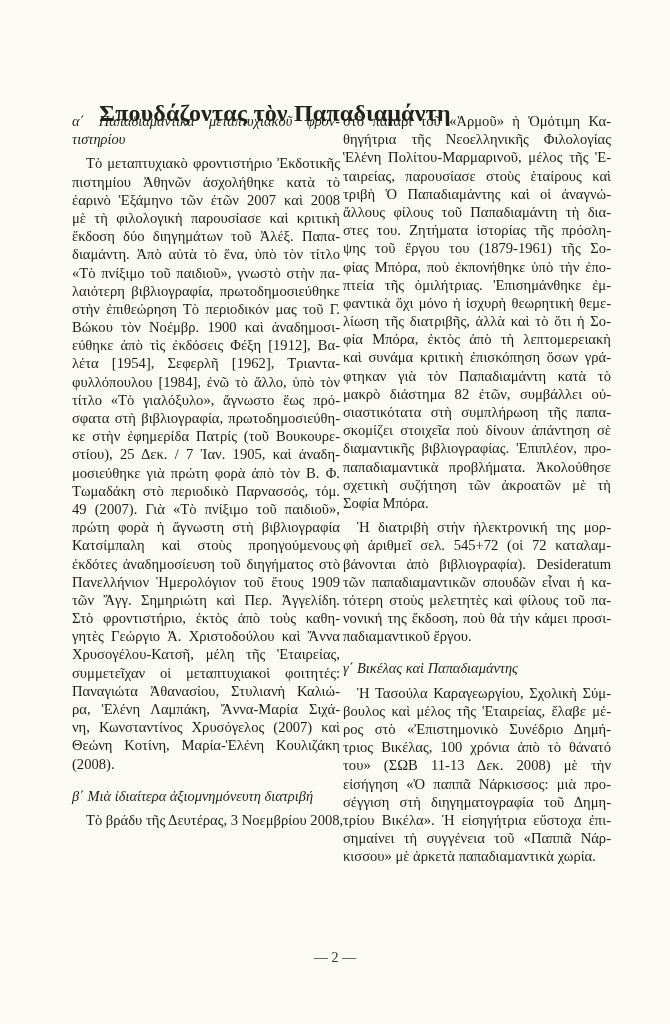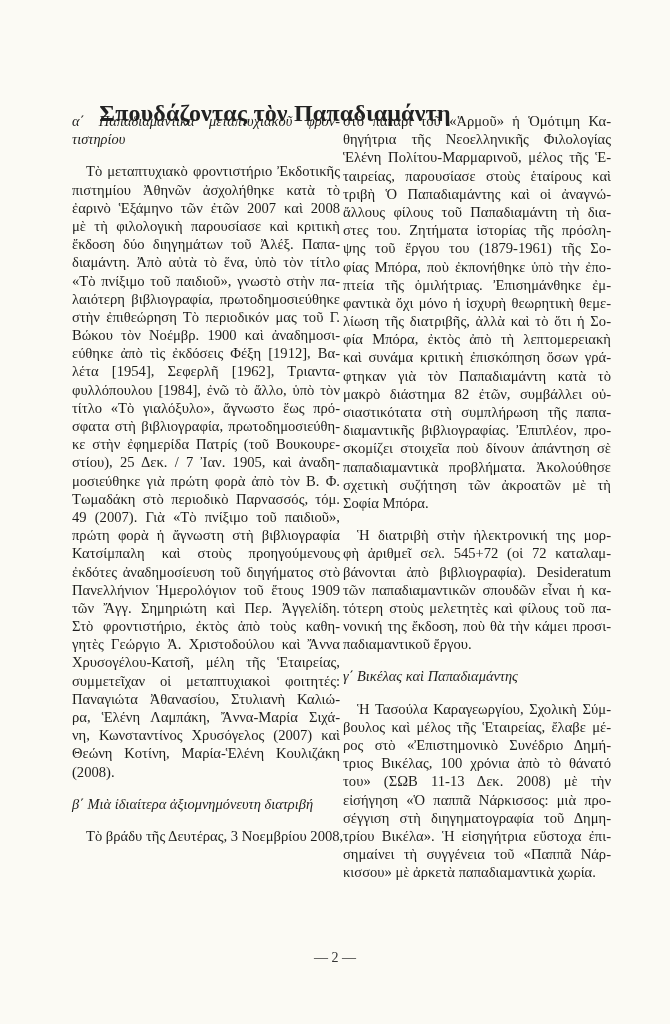--- a/index.html
+++ b/index.html
@@ -30,21 +30,21 @@
   .col-left { left: 72px; }
   .col-right { left: 343px; }
   .line {
     height: 18.2px;
     line-height: 18.2px;
     white-space: nowrap;
     text-align: justify;
     text-align-last: justify;
   }
   .line.last { text-align-last: left; }
-  .line.indent { padding-left: 14px; margin-top: 8px; }
+  .line.indent { padding-left: 14px; }
   .heading {
     font-style: italic;
     font-size: 14.4px;
   }
   .gap { height: 14px; }
   .gap-small { height: 6px; }
   .folio {
     position: absolute;
     top: 950px; left: 0; width: 670px;
     text-align: center;
@@ -118,22 +118,22 @@
       <div class="line">ψης τοῦ ἔργου του (1879-1961) τῆς Σο-</div>
       <div class="line">φίας Μπόρα, ποὺ ἐκπονήθηκε ὑπὸ τὴν ἐπο-</div>
       <div class="line">πτεία τῆς ὁμιλήτριας. Ἐπισημάνθηκε ἐμ-</div>
       <div class="line">φαντικὰ ὄχι μόνο ἡ ἰσχυρὴ θεωρητικὴ θεμε-</div>
       <div class="line">λίωση τῆς διατριβῆς, ἀλλὰ καὶ τὸ ὅτι ἡ Σο-</div>
       <div class="line">φία Μπόρα, ἐκτὸς ἀπὸ τὴ λεπτομερειακὴ</div>
       <div class="line">καὶ συνάμα κριτικὴ ἐπισκόπηση ὅσων γρά-</div>
       <div class="line">φτηκαν γιὰ τὸν Παπαδιαμάντη κατὰ τὸ</div>
       <div class="line">μακρὸ διάστημα 82 ἐτῶν, συμβάλλει οὐ-</div>
       <div class="line">σιαστικότατα στὴ συμπλήρωση τῆς παπα-</div>
+      <div class="line">σκομίζει στοιχεῖα ποὺ δίνουν ἀπάντηση σὲ</div>
       <div class="line">διαμαντικῆς βιβλιογραφίας. Ἐπιπλέον, προ-</div>
-      <div class="line">σκομίζει στοιχεῖα ποὺ δίνουν ἀπάντηση σὲ</div>
       <div class="line">παπαδιαμαντικὰ προβλήματα. Ἀκολούθησε</div>
       <div class="line">σχετικὴ συζήτηση τῶν ἀκροατῶν μὲ τὴ</div>
       <div class="line last">Σοφία Μπόρα.</div>
     </div>
   <div class="gap-small"></div>
   <div id="secB2">
       <div class="line indent">Ἡ διατριβὴ στὴν ἠλεκτρονική της μορ-</div>
       <div class="line">φὴ ἀριθμεῖ σελ. 545+72 (οἱ 72 καταλαμ-</div>
       <div class="line">βάνονται ἀπὸ βιβλιογραφία). Desideratum</div>
       <div class="line">τῶν παπαδιαμαντικῶν σπουδῶν εἶναι ἡ κα-</div>

